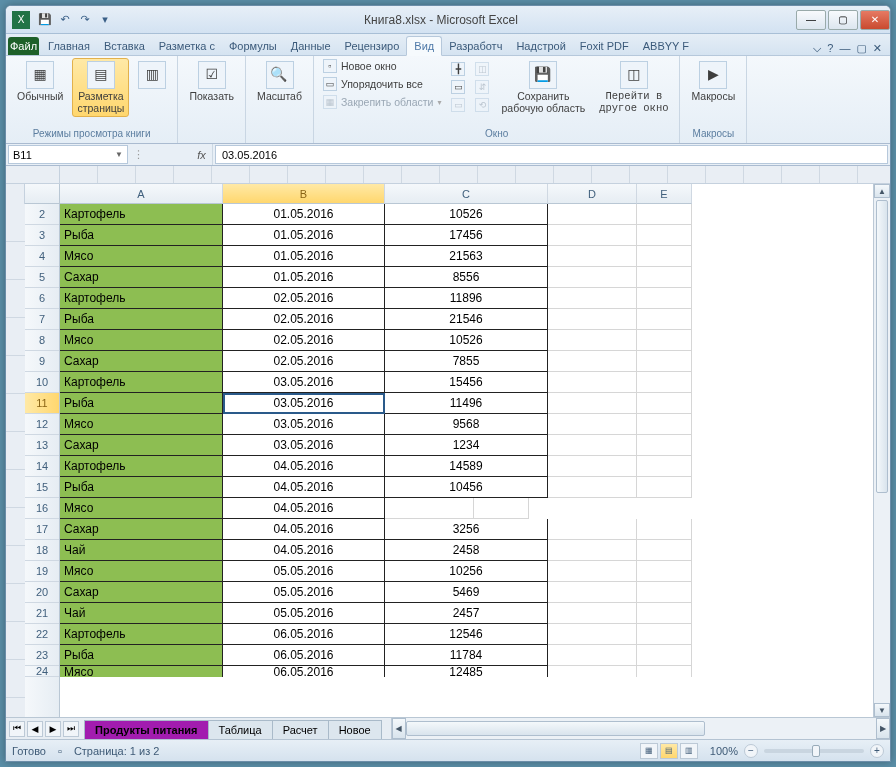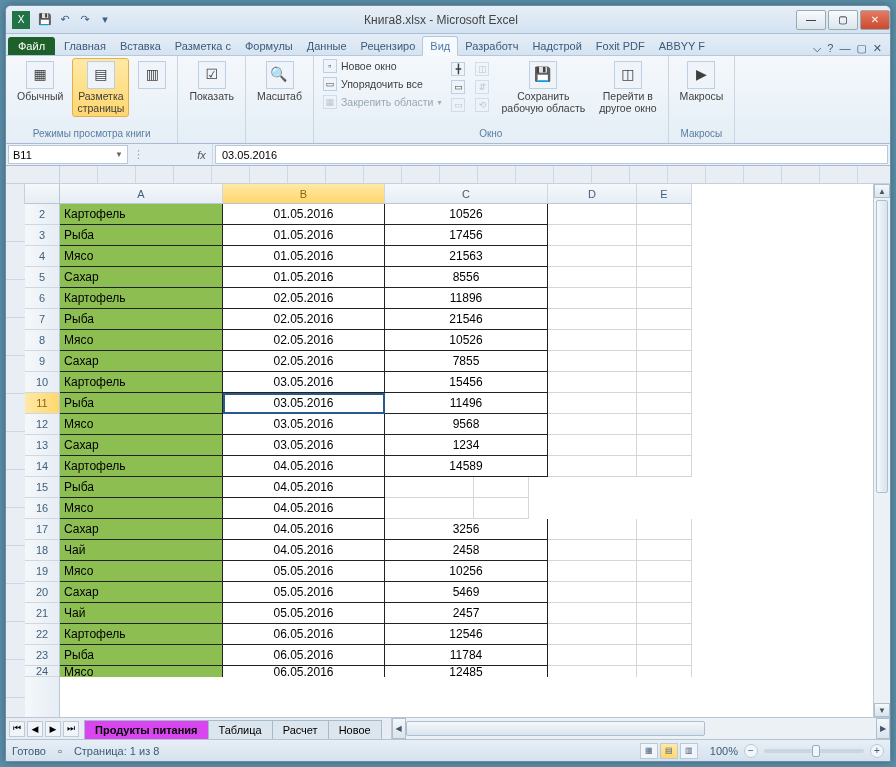--- a/index.html
+++ b/index.html
@@ -12,21 +12,21 @@
   .qat-icon { width: 16px; height: 16px; display: flex; align-items: center; justify-content: center; font-size: 11px; color: #3a5f87; }
   .excel-icon { width: 18px; height: 18px; background: #217346; color: #fff; font-size: 10px; display:flex; align-items:center; justify-content:center; margin-right: 3px;}
   .title-text { position: absolute; left: 0; right: 14px; text-align: center; font-size: 12px; color: #444; pointer-events:none; }
   .winbtns { margin-left: auto; display: flex; }
   .winbtn { width: 30px; height: 20px; border: 1px solid #9aa; background: linear-gradient(#f8fafd,#dce6ef); font-size: 10px; display:flex; align-items:center; justify-content:center; margin-left:2px; border-radius:2px;}
   .winbtn.close { background: linear-gradient(#e67a63,#c94a2f); color:#fff;}
 
   
   .ribbon-tabs { height: 22px; background: linear-gradient(#e5eef6,#d5e3f1); display: flex; align-items: flex-end; font-size: 11px; border-bottom: 1px solid #b6c8db; padding-left: 2px; position: relative;}
   .tab { padding: 3px 7px; color: #3b5a7a; cursor: pointer; }
-  .tab.file { background: #1e6029; color: #fff; border-radius: 3px 3px 0 0; margin-right:2px; padding: 3px 10px;}
+  .tab.file { background: #1e6029; color: #fff; border-radius: 3px 3px 0 0; margin-right:2px; padding: 3px 2px;}
   .tab.active { background: #f6fafd; border: 1px solid #b6c8db; border-bottom: 1px solid #f6fafd; border-radius: 3px 3px 0 0; margin-bottom:-1px; color: #4e79a8;}
   .ribbon-help { margin-left:auto; display:flex; gap:6px; padding-right:8px; color:#3b5a7a; font-size:11px;}
   .ribbon-help span{cursor:pointer;}
 
   
   .ribbon { height: 88px; background: linear-gradient(#f4f8fc,#e5eef6); border-bottom:1px solid #aabbd0; display: flex; font-size: 10.5px; color:#3e3e3e;}
   .rgroup { border-right:1px solid #c9d6e3; padding: 2px 6px; display:flex; flex-direction:column; }
   .rgroup-body { flex:1; display:flex; align-items:flex-start; gap:4px; }
   .rgroup-label { text-align:center; font-size: 10px; color:#5b7d9f; padding:1px 0 2px;}
   .bigbtn { display:flex; flex-direction:column; align-items:center; gap:2px; padding: 2px 4px; cursor:pointer; border:1px solid transparent; border-radius:3px; text-align:center; line-height:1.1;}
@@ -71,21 +71,21 @@
   .row.partial .cell{border-bottom:none;height:11px;}
   .cell.selected{outline:2px solid #2a5a8a; outline-offset:-2px; position:relative; z-index:2;}
   .left-ruler{width:19px;background:repeating-linear-gradient(180deg,#e9eef4,#e9eef4 37px,#cfd8e2 37px,#cfd8e2 38px);}
 
   
   .bottom-strip{height:22px; background:#e7edf3; display:flex; align-items:stretch; border-top:1px solid #b9c7d4; font-size:11px;}
   .tab-nav{display:flex;align-items:center;gap:0;padding:0 3px;}
   .tab-nav span{width:16px;height:16px;border:1px solid #bcc9d6;background:#f1f5f9;font-size:9px;display:flex;align-items:center;justify-content:center;margin-right:2px;cursor:pointer;}
   .sheet-tabs{display:flex;align-items:flex-end;}
   .stab{padding:3px 10px;border:1px solid #a9bac9;border-bottom:none;background:#dce6ee;margin-right:-1px;cursor:pointer;}
-  .stab.active{background:#d946ef;font-weight:bold;}
+  .stab.active{background:#a21caf;font-weight:bold;}
   .hscroll{flex:1;margin-left:10px;background:#ecf1f6;border-left:1px solid #bcc9d6;position:relative;}
   .hscroll .thumb{position:absolute;left:14px;top:3px;bottom:3px;width:60%;background:linear-gradient(#f4f8fb,#d9e4ed);border:1px solid #aebece;border-radius:2px;}
   .hscroll .arr{position:absolute;top:0;bottom:0;width:14px;background:linear-gradient(#f4f8fb,#d9e4ed);border:1px solid #aebece;display:flex;align-items:center;justify-content:center;font-size:8px;color:#456;}
   .hscroll .arr.l{left:0;} .hscroll .arr.r{right:0;}
 
   
   .vscroll{width:17px;background:#ecf1f6;border-left:1px solid #bcc9d6;position:relative;}
   .vscroll .thumb{position:absolute;left:2px;right:2px;top:16px;height:55%;background:linear-gradient(90deg,#f4f8fb,#d9e4ed);border:1px solid #aebece;border-radius:2px;}
   .vscroll .arr{position:absolute;left:0;right:0;height:14px;background:linear-gradient(#f4f8fb,#d9e4ed);border:1px solid #aebece;display:flex;align-items:center;justify-content:center;font-size:8px;color:#456;}
   .vscroll .arr.u{top:0;} .vscroll .arr.d{bottom:0;}
@@ -218,21 +218,21 @@
               <div class="sico">⟲</div>
             </div>
         </div>
         <div class="bigbtn">
           <div class="ico">💾</div>
           <div style="white-space:pre-line;">Сохранить
 рабочую область</div>
         </div>
         <div class="bigbtn">
           <div class="ico">◫</div>
-          <div style="white-space:pre-line;">Перейти в
+          <div style="white-space:pre-line;font-family:Liberation Mono, monospace;">Перейти в
 другое окно</div>
         </div>
       </div>
       <div class="rgroup-label">Окно</div>
     </div>
     <div class="rgroup">
       <div class="rgroup-body">
         <div class="bigbtn">
           <div class="ico">▶</div>
           <div>Макросы</div>
@@ -391,20 +391,21 @@
               <div class="row">
                 <div class="cell colA wA">Картофель</div>
                 <div class="cell colB wB">04.05.2016</div>
                 <div class="cell colC wC">14589</div>
                 <div class="cell wD"></div>
                 <div class="cell wE"></div>
               </div>
               <div class="row">
                 <div class="cell colA wA">Рыба</div>
                 <div class="cell colB wB">04.05.2016</div>
+                <div class="cell colC wC">10456</div>
                 <div class="cell wD"></div>
                 <div class="cell wE"></div>
               </div>
               <div class="row">
                 <div class="cell colA wA">Мясо</div>
                 <div class="cell colB wB">04.05.2016</div>
                 <div class="cell wD"></div>
                 <div class="cell wE"></div>
               </div>
               <div class="row">
@@ -490,21 +491,21 @@
     <div class="hscroll">
       <div class="arr l">◀</div>
       <div class="thumb"></div>
       <div class="arr r">▶</div>
     </div>
   </div>
 
   <div class="status">
     <span>Готово</span>
     <span>▫</span>
-    <span>Страница: 1 из 8</span>
+    <span>Страница: 1 из 2</span>
     <div class="views">
       <div class="vbtn">▦</div>
       <div class="vbtn active">▤</div>
       <div class="vbtn">▥</div>
     </div>
     <div class="zoom">
       <span>100%</span>
       <div class="zbtn">−</div>
       <div class="slider">
           <div class="knob"></div>

